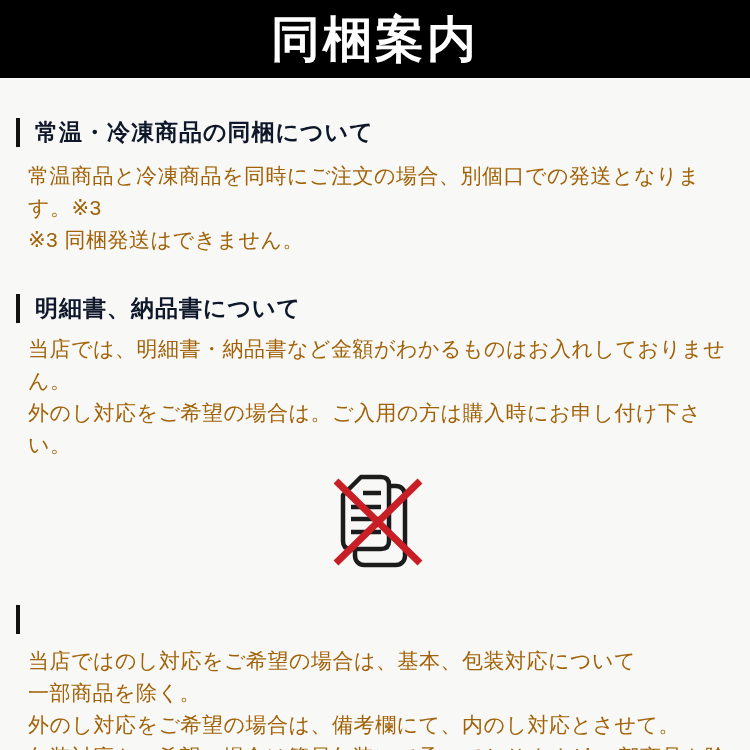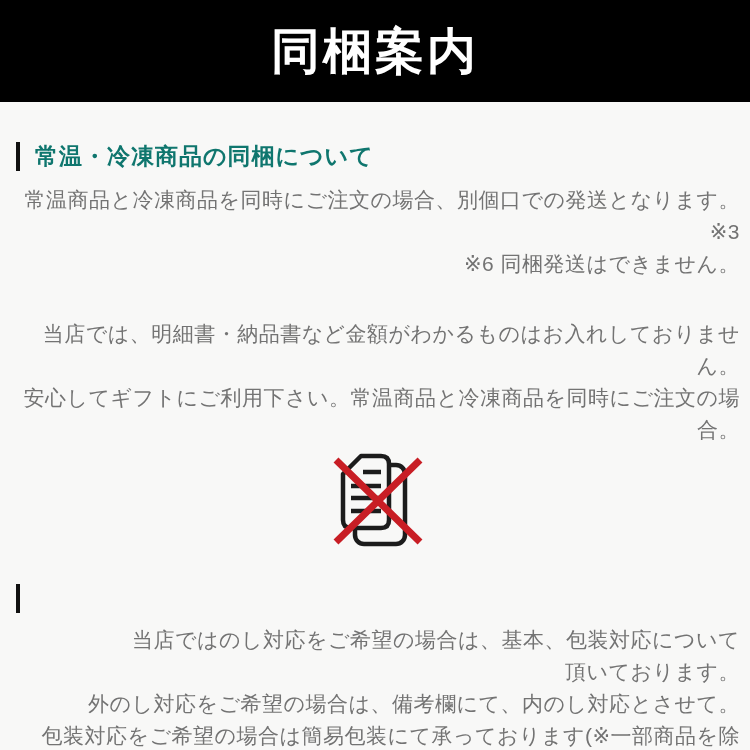--- a/index.html
+++ b/index.html
@@ -8,21 +8,21 @@
   }
   body {
     width: 750px;
     height: 750px;
     overflow: hidden;
     background: #f8f8f7;
     font-family: "Liberation Sans", "DejaVu Sans", sans-serif;
   }
   
   .header {
-    height: 102px;
+    height: 78px;
     background: #000000;
     display: flex;
     align-items: center;
     justify-content: center;
   }
   .title {
     margin: 0;
     color: #ffffff;
     font-size: 49px;
     font-weight: 700;
@@ -41,32 +41,31 @@
     flex: none;
     width: 4px;
     height: 29px;
     background: #111111;
     margin-right: 15px;
   }
   .sec-heading h2 {
     margin: 0;
     font-size: 23px;
     font-weight: 700;
-    color: #0f766e;
+    color: #0f172a;
     letter-spacing: 1px;
     line-height: 29px;
   }
   .sec-body {
-    margin: 4px;
+    margin: 10px;
     padding-left: 2px;
     font-size: 21px;
-    color: #737373;
+    color: #a16207;
     line-height: 32px;
     letter-spacing: 0.5px;
-    text-align: right;
   }
   .body-line { display: block; }
 
   .s1 { margin-top: 40px; }
   .s1-body { margin-top: 13px; }
   .s2 { margin-top: 38px; }
   .s2-body { margin-top: 10px; }
   .icon-wrap {
     margin-top: 4px;
     height: 98px;
@@ -106,46 +105,50 @@
 
   <main class="content">
 
     <section class="s1">
       <div class="sec-heading">
         <span class="accent-bar"></span>
         <h2>常温・冷凍商品の同梱について</h2>
       </div>
       <p class="sec-body s1-body">
         <span class="body-line">常温商品と冷凍商品を同時にご注文の場合、別個口での発送となります。※3</span>
-        <span class="body-line">※6 同梱発送はできません。</span>
+        <span class="body-line">※3 同梱発送はできません。</span>
       </p>
     </section>
 
     <section class="s2">
+      <div class="sec-heading">
+        <span class="accent-bar"></span>
+        <h2>明細書、納品書について</h2>
+      </div>
       <p class="sec-body s2-body">
         <span class="body-line">当店では、明細書・納品書など金額がわかるものはお入れしておりません。</span>
-        <span class="body-line">安心してギフトにご利用下さい。常温商品と冷凍商品を同時にご注文の場合。</span>
+        <span class="body-line">外のし対応をご希望の場合は。ご入用の方は購入時にお申し付け下さい。</span>
       </p>
     </section>
 
     <div class="icon-wrap">
       <svg width="94" height="98" viewBox="0 0 94 98" xmlns="http://www.w3.org/2000/svg" role="img">
         <rect x="22" y="15" width="50" height="79" rx="9" class="icon-outline" stroke="#1c1c1c"></rect>
         <path d="M 28,6 L 48,6 Q 56,6 56,14 L 56,70 Q 56,78 48,78 L 18,78 Q 10,78 10,70 L 10,24 Z" class="icon-page-front" stroke="#1c1c1c"></path>
         <path d="M 30,22 H 48 M 18,36 H 48 M 18,48 H 48 M 18,61 H 48" class="icon-outline" stroke="#1c1c1c"></path>
         <path d="M 3,10 L 87,92 M 87,10 L 3,92" class="icon-cross" stroke="#c81e25"></path>
       </svg>
     </div>
 
     <section class="s3">
       <div class="sec-heading">
         <span class="accent-bar"></span>
       </div>
       <p class="sec-body s3-body">
         <span class="body-line">当店ではのし対応をご希望の場合は、基本、包装対応について</span>
-        <span class="body-line">頂いております。</span>
+        <span class="body-line">一部商品を除く。</span>
         <span class="body-line">外のし対応をご希望の場合は、備考欄にて、内のし対応とさせて。</span>
         <span class="body-line">包装対応をご希望の場合は簡易包装にて承っております(※一部商品を除く)。</span>
       </p>
     </section>
 
   </main>
 </div>
 
 </body></html>

